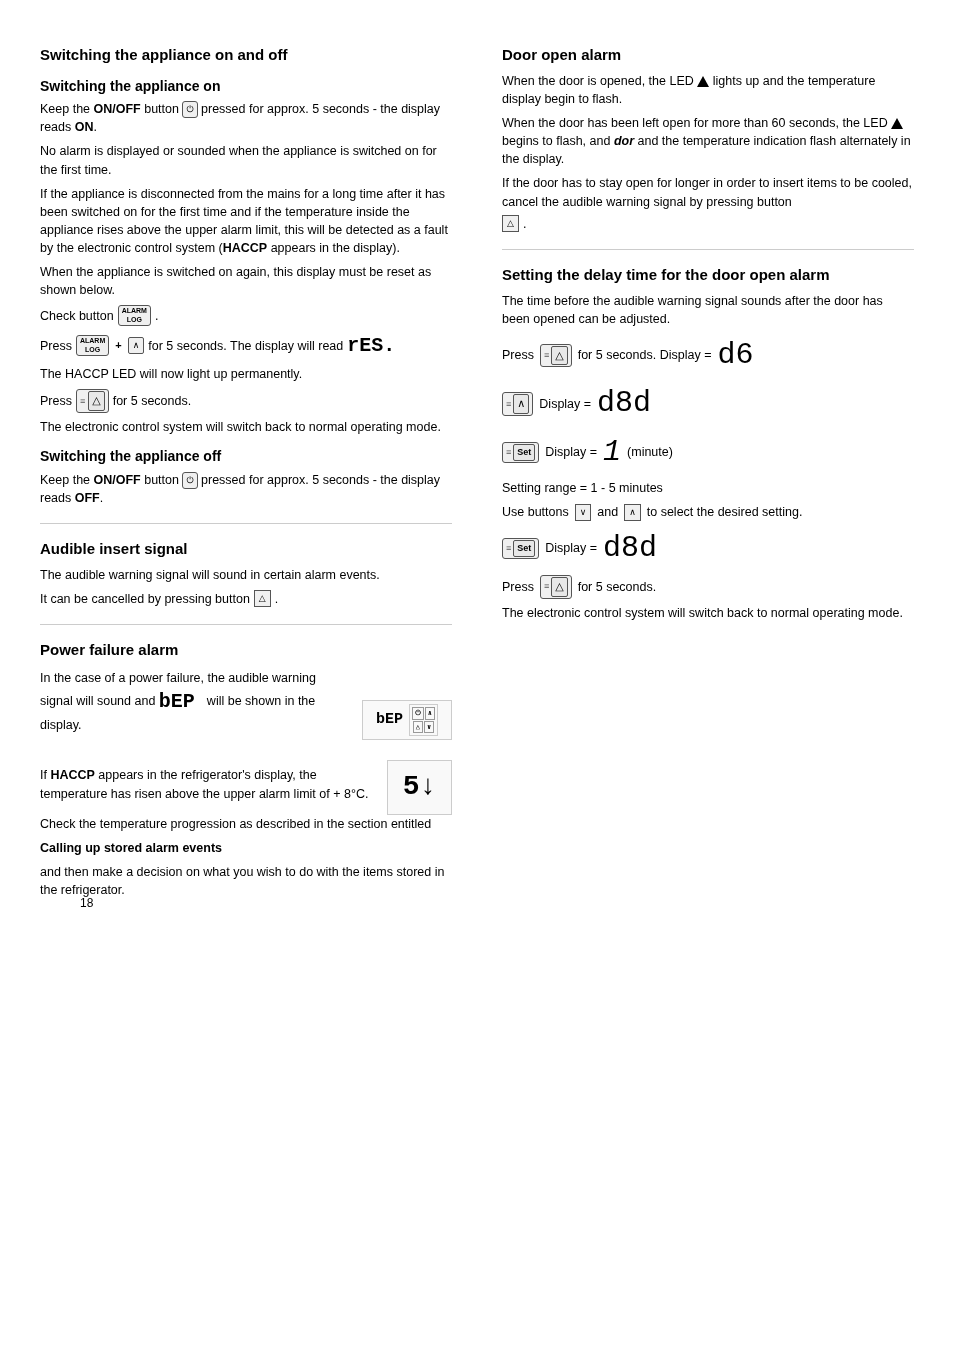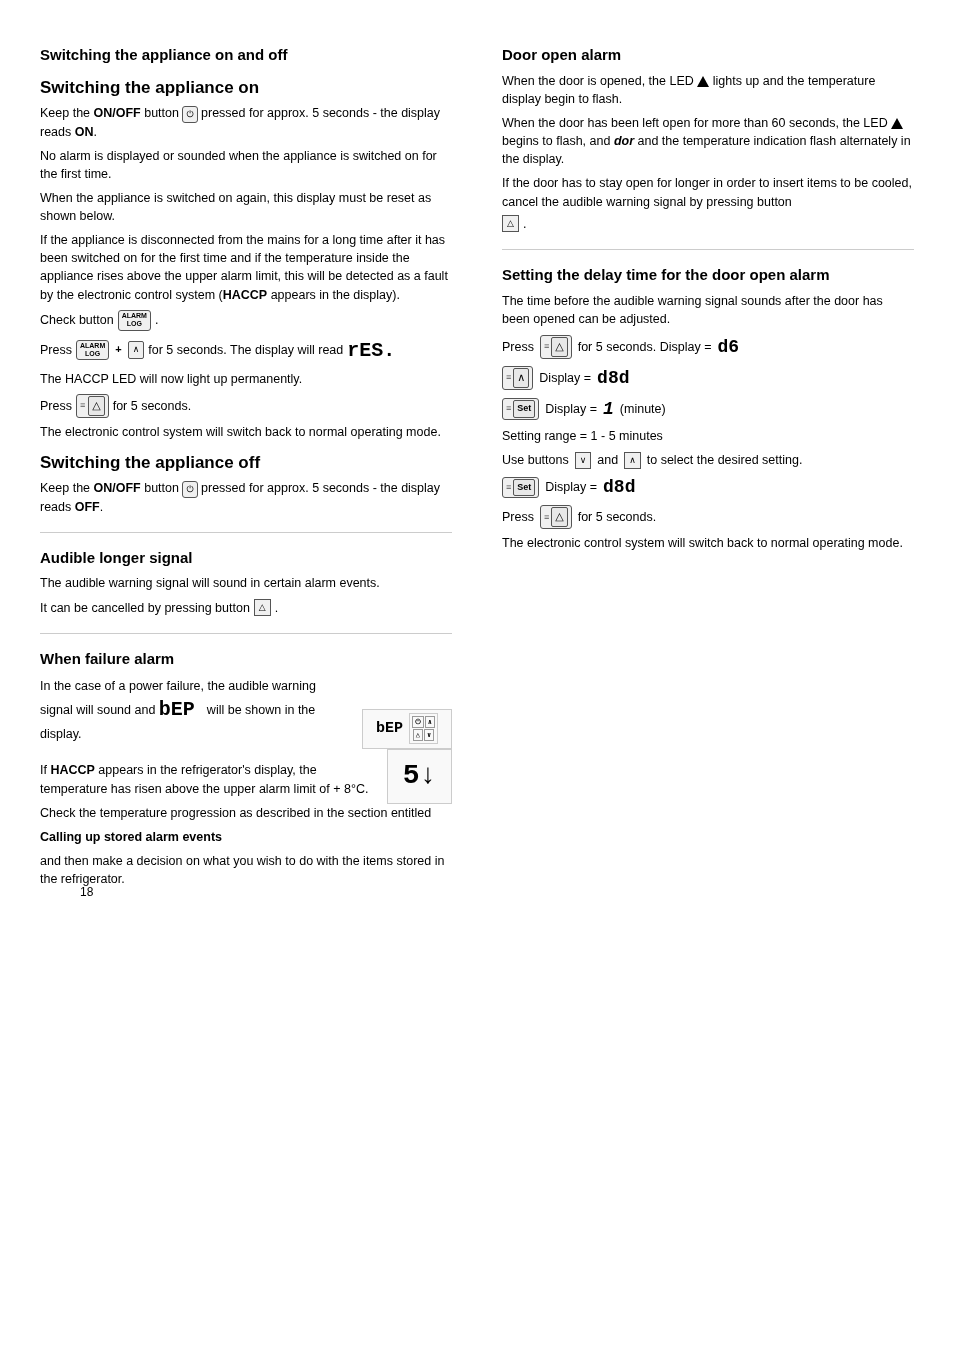--- a/index.html
+++ b/index.html
@@ -20,21 +20,21 @@
     }
     .left-col { padding-right: 10px; }
     .right-col { padding-left: 10px; }
     h2 {
       font-size: 15px;
       font-weight: bold;
       margin-bottom: 6px;
       margin-top: 14px;
     }
     h3 {
-      font-size: 17px;
+      font-size: 14px;
       font-weight: bold;
       margin-bottom: 4px;
       margin-top: 10px;
     }
     p {
       margin-bottom: 6px;
     }
     .section { margin-bottom: 16px; }
     .inline-icon {
       display: inline-block;
@@ -52,22 +52,22 @@
       gap: 4px;
       flex-wrap: wrap;
     }
     .display-text {
       font-size: 20px;
       font-weight: bold;
       font-family: 'Courier New', monospace;
       vertical-align: middle;
     }
     .display-text-lg {
-      font-size: 18px;
-      font-weight: bold;
+      font-size: 30px;
+      font-weight: normal;
       font-family: 'Courier New', monospace;
     }
     .set-display-row {
       margin-bottom: 5px;
       display: flex;
       align-items: center;
       gap: 6px;
       flex-wrap: wrap;
     }
     .set-label {
@@ -126,22 +126,22 @@
       align-items: center;
       justify-content: center;
       font-size: 28px;
       font-weight: bold;
       font-family: 'Courier New', monospace;
       flex-shrink: 0;
     }
     .haccp-row {
       display: flex;
       gap: 12px;
-      align-items: flex-end;
-      margin-top: 0;
+      align-items: center;
+      margin-top: 20px;
     }
     .page-number {
       position: absolute;
       bottom: 3px;
       left: 40px;
       font-size: 12px;
     }
     .divider {
       border: none;
       border-top: 1px solid #ccc;
@@ -196,24 +196,24 @@
     <div class="left-col">
 
       <div class="section">
         <h2>Switching the appliance on and off</h2>
 
         <h3>Switching the appliance on</h3>
         <p>
           Keep the <strong>ON/OFF</strong> button <span class="inline-icon">⏻</span> pressed for approx. 5 seconds - the display reads <strong>ON</strong>.
         </p>
         <p>No alarm is displayed or sounded when the appliance is switched on for the first time.</p>
+        <p>
+          If the appliance is disconnected from the mains for a long time after it has been switched on for the first time and if the temperature inside the appliance rises above the upper alarm limit, this will be detected as a fault by the electronic control system (<strong>HACCP</strong> appears in the display).
+        </p>
         <p>When the appliance is switched on again, this display must be reset as shown below.</p>
-        <p>
-          If the appliance is disconnected from the mains for a long time after it has been switched on for the first time and if the temperature inside the appliance rises above the upper alarm limit, this will be detected as a fault by the electronic control system (<strong>HACCP</strong> appears in the display).
-        </p>
 
         <div class="press-row">
           <span>Check button</span>
           <span class="alarm-log-btn">
             <span style="font-size:7px;font-weight:bold;">ALARM</span>
             <span style="font-size:7px;font-weight:bold;">LOG</span>
           </span>
           <span>.</span>
         </div>
 
@@ -245,33 +245,33 @@
 
         <h3>Switching the appliance off</h3>
         <p>
           Keep the <strong>ON/OFF</strong> button <span class="inline-icon">⏻</span> pressed for approx. 5 seconds - the display reads <strong>OFF</strong>.
         </p>
       </div>
 
       <hr class="divider">
 
       <div class="section">
-        <h2>Audible longer signal</h2>
+        <h2>Audible insert signal</h2>
         <p>The audible warning signal will sound in certain alarm events.</p>
         <div class="press-row">
           <span>It can be cancelled by pressing button</span>
           <span class="btn-square">△</span>
           <span>.</span>
         </div>
       </div>
 
       <hr class="divider">
 
       <div class="section">
-        <h2>When failure alarm</h2>
+        <h2>Power failure alarm</h2>
 
         <div class="power-section">
           <div class="power-text">
             <p>
               <span>In the case of a power failure, the audible warning signal will sound and</span>
               <strong><span class="display-text"> bEP </span></strong>
               <span>will be shown in the display.</span>
             </p>
           </div>
           <div class="power-image">

